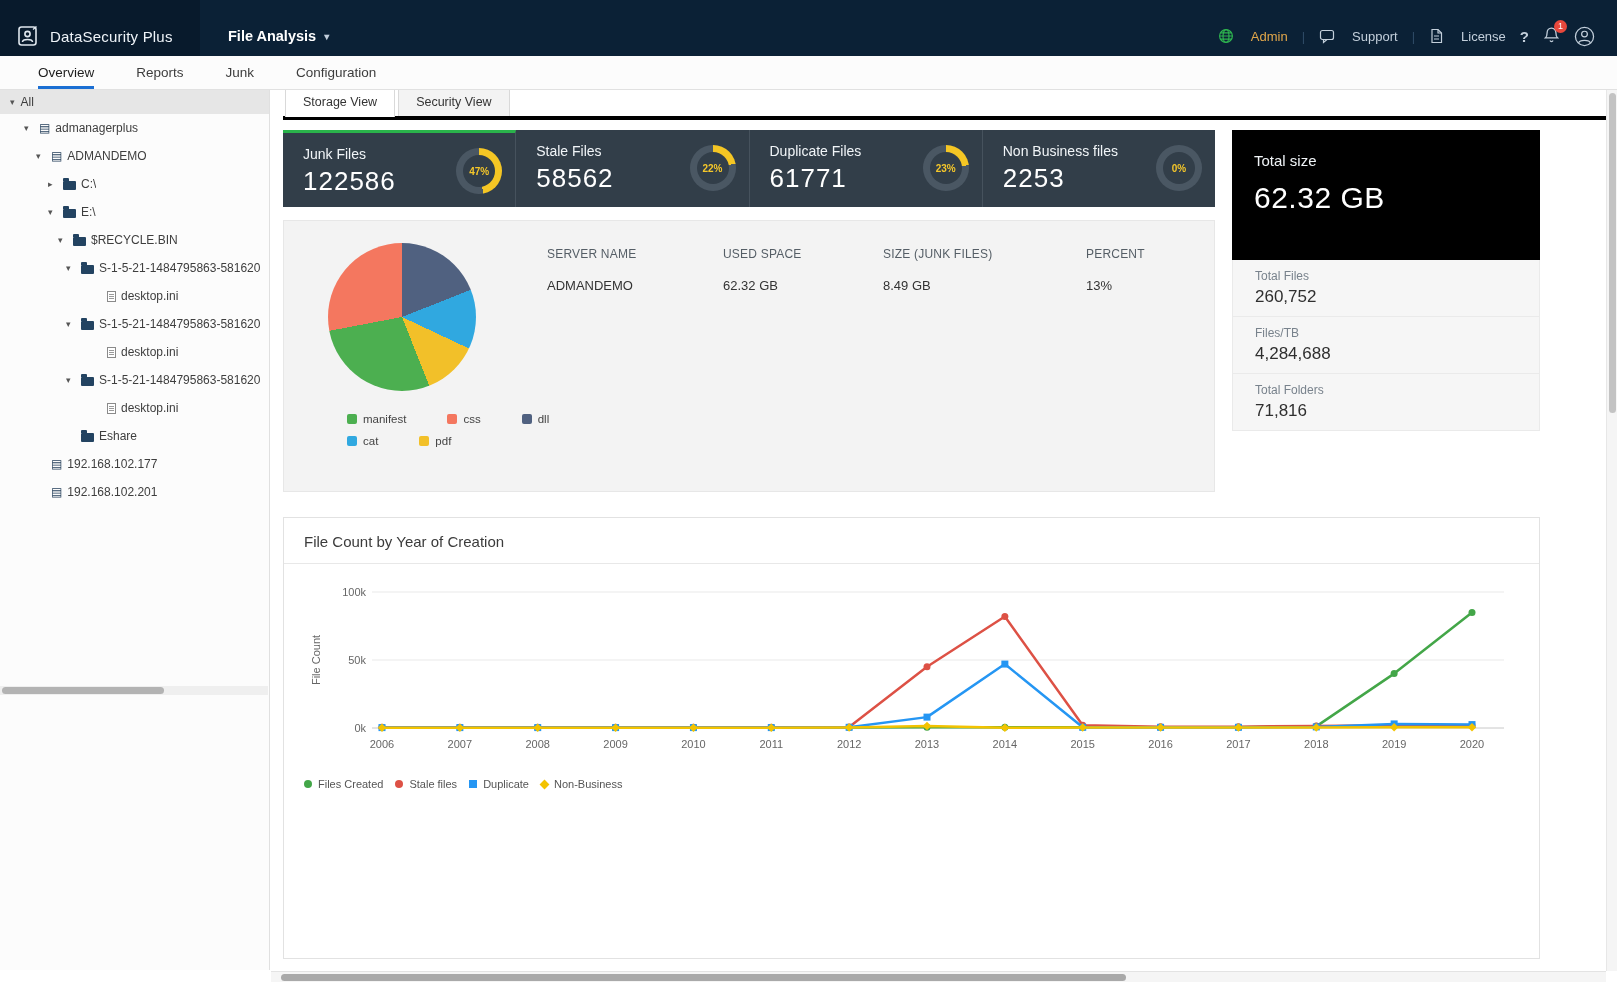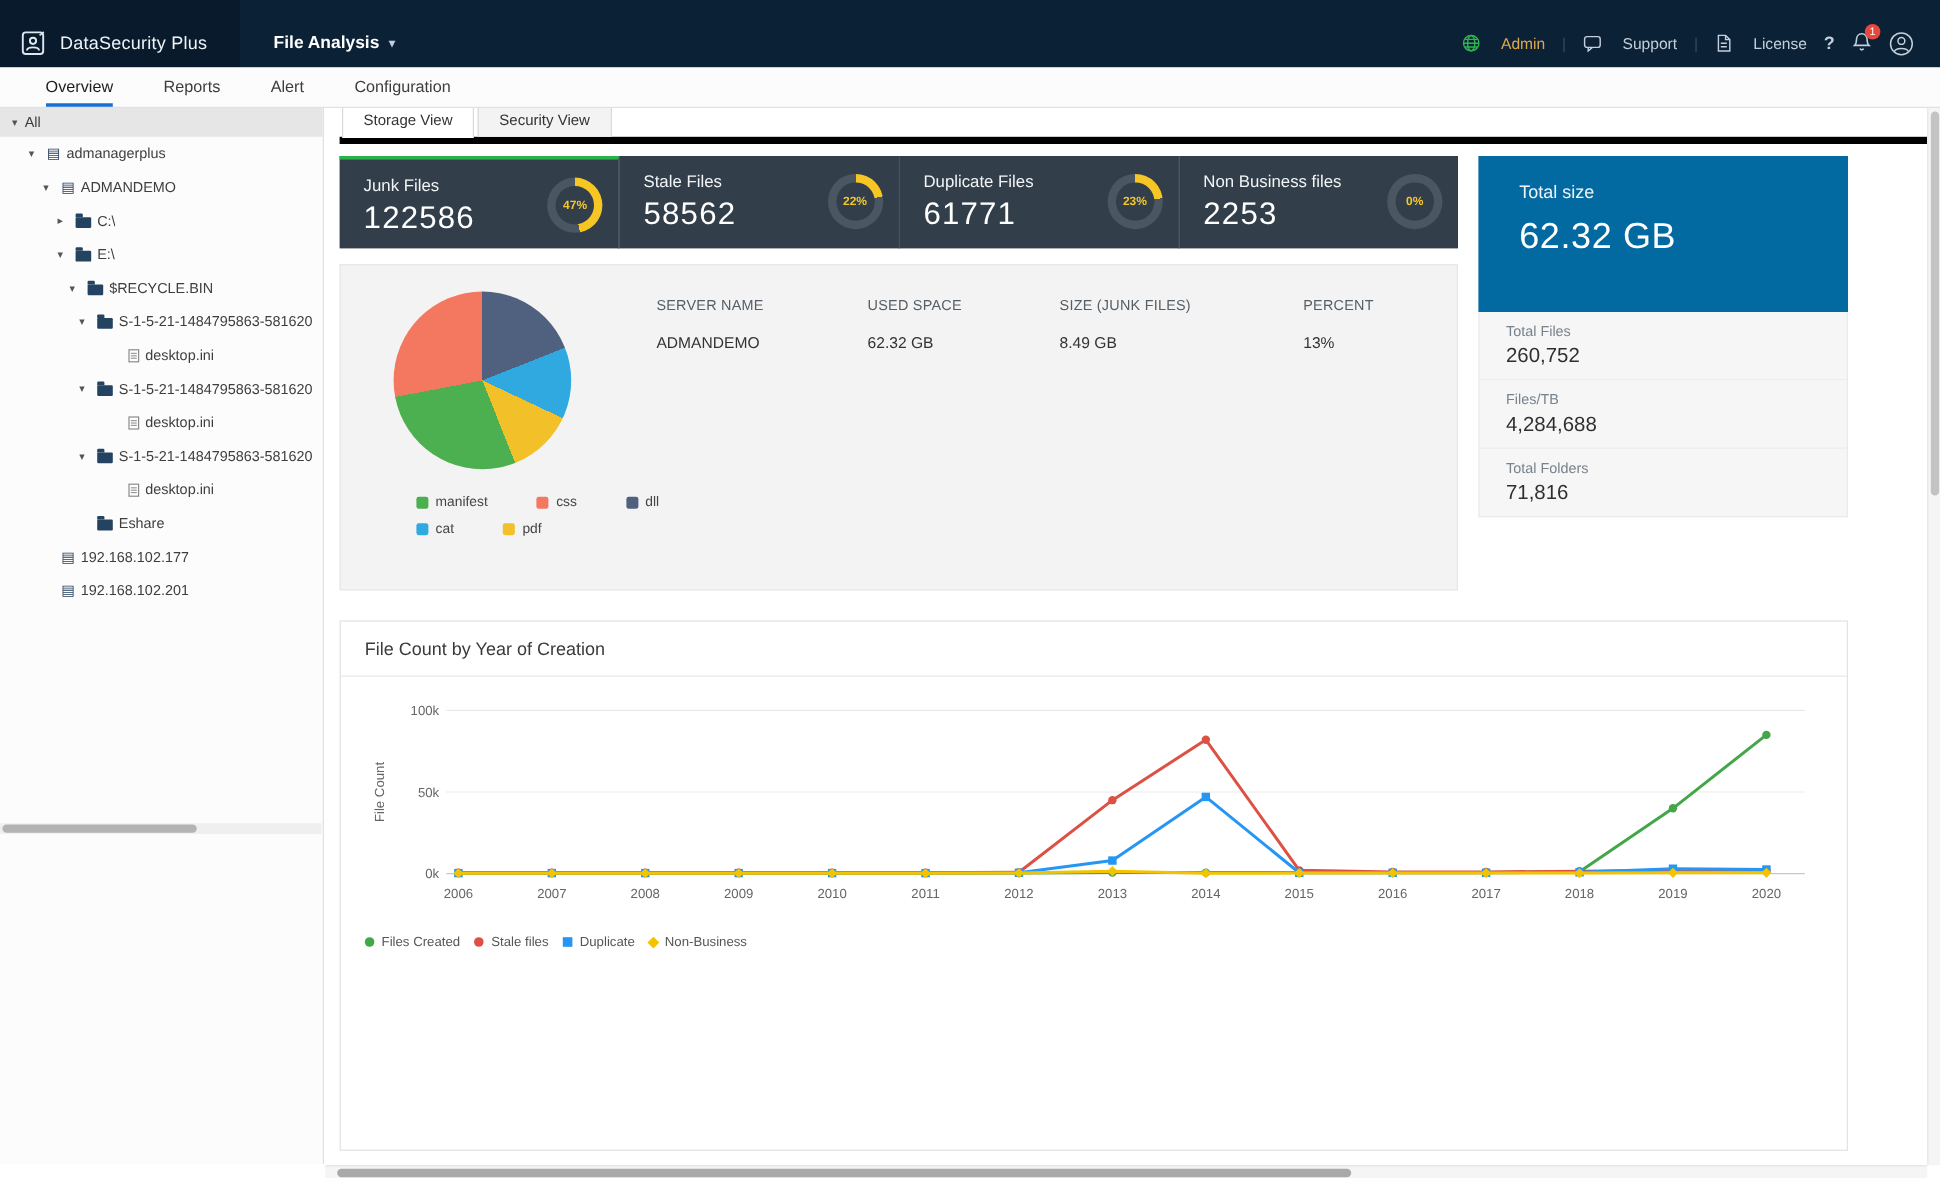--- a/index.html
+++ b/index.html
@@ -38,21 +38,21 @@
   .tree-icon.folder { width:13px; height:9px; background:#234361; border-radius:1px; position:relative; margin-top:2px; }
   .tree-icon.folder::before { content:""; position:absolute; top:-3px; left:0; width:6px; height:3px; background:#234361; border-radius:1px 1px 0 0; }
   .tree-icon.file { width:9px; height:11px; border:1px solid #8a8a8a; background:#fff; position:relative; }
   .tree-icon.file::before { content:""; position:absolute; left:1px; top:2px; width:5px; height:1px; background:#9a9a9a; box-shadow:0 2px 0 #9a9a9a, 0 4px 0 #9a9a9a; }
   .tree-label { overflow:hidden; }
   .h-scroll { position:absolute; left:0; right:1px; top:596px; height:9px; background:#efefef; cursor:pointer; }
   .h-scroll .thumb { position:absolute; left:2px; top:1px; height:7px; width:162px; background:#b3b3b3; border-radius:4px; }
 
   
   .main { position:absolute; left:271px; top:90px; right:11px; bottom:11px; background:#fff; padding-left:12px; overflow:hidden; }
-  .view-tabs { height:29px; border-bottom:6px solid #000000; display:flex; align-items:flex-end; padding-left:2px; margin-top:1px; }
+  .view-tabs { height:29px; border-bottom:4px solid #000000; display:flex; align-items:flex-end; padding-left:2px; margin-top:1px; }
   .vtab { padding:6px 17px 7px; font-size:12.5px; color:#333; background:#f3f3f3; border:1px solid #d9d9d9; border-bottom:none; margin-right:3px; cursor:pointer; }
   .vtab.active { background:#fff; position:relative; margin-bottom:-1px; padding-bottom:8px; }
   .content { margin-top:10px; width:1257px; }
 
   .row1 { display:flex; gap:17px; }
   .col-left { width:932px; }
   .col-right { width:308px; }
 
   .stat-cards { display:flex; height:77px; }
   .stat-card { flex:1 1 0; background:#323e49; position:relative; padding:13px 16px 0 20px; border-right:1px solid #46525d; cursor:pointer; }
@@ -66,21 +66,21 @@
   .gray-panel { margin-top:13px; height:272px; background:#f3f3f3; border:1px solid #e7e7e7; position:relative; }
   .pie { position:absolute; left:44px; top:22px; width:148px; height:148px; border-radius:50%; cursor:pointer; }
   .pie-legend { position:absolute; left:40px; top:192px; width:235px; display:flex; flex-wrap:wrap; column-gap:18px; row-gap:10px; }
   .pl-item { display:inline-flex; align-items:center; gap:6px; cursor:pointer;padding-left:23px; }
   .pl-swatch { width:10px; height:10px; border-radius:2px; display:inline-block; }
   .pl-label { font-size:11.5px; color:#444; }
   .server-table { position:absolute; left:263px; top:26px; right:18px; display:grid; grid-template-columns:176px 160px 203px 1fr; }
   .server-table .th { font-size:12px; color:#555e66; letter-spacing:.2px; }
   .server-table .td { font-size:13px; color:#333; margin-top:17px; }
 
-  .total-size { background:#0369a1; color:#fff; height:130px; padding:22px 34px 0; }
+  .total-size { background:#000000; color:#fff; height:130px; padding:22px 22px 0; }
   .ts-label { font-size:15px; color:#f0f4f7; }
   .ts-value { font-size:30px; margin-top:12px; letter-spacing:.5px; }
   .sum-row { background:#f6f6f6; border:1px solid #eaeaea; border-top:none; height:57px; padding:9px 22px 0; }
   .sum-label { font-size:12px; color:#78828c; }
   .sum-value { font-size:17px; color:#2f2f2f; margin-top:4px; }
 
   .chart-panel { margin-top:25px; width:1257px; height:442px; border:1px solid #e2e2e2; background:#fff; padding:15px 20px 0; }
   .chart-title { font-size:15px; color:#3b3b3b; }
   .chart-panel hr { border:none; border-top:1px solid #e8e8e8; margin:13px -20px 0; }
   .chart-wrap { margin-top:16px; }
@@ -167,21 +167,21 @@
             <circle cx="11" cy="8.5" r="3"></circle>
             <path d="M4.8 18c1-3.8 11.4-3.8 12.4 0"></path>
         </svg>
       </span>
     </div>
   </header>
 
   <nav class="navbar" id="nav-tabs">
       <div class="nav-tab active" style="box-shadow: rgb(27, 111, 211) 0px -3px 0px inset;">Overview</div>
       <div class="nav-tab">Reports</div>
-      <div class="nav-tab">Alert</div>
+      <div class="nav-tab">Junk</div>
       <div class="nav-tab">Configuration</div>
     </nav>
 
   <aside class="sidebar">
     <div class="tree-root">
       <span class="caret">▾</span>
       <span>All</span>
     </div>
     <div id="tree">
         <div class="tree-row" style="padding-left: 24px;">

